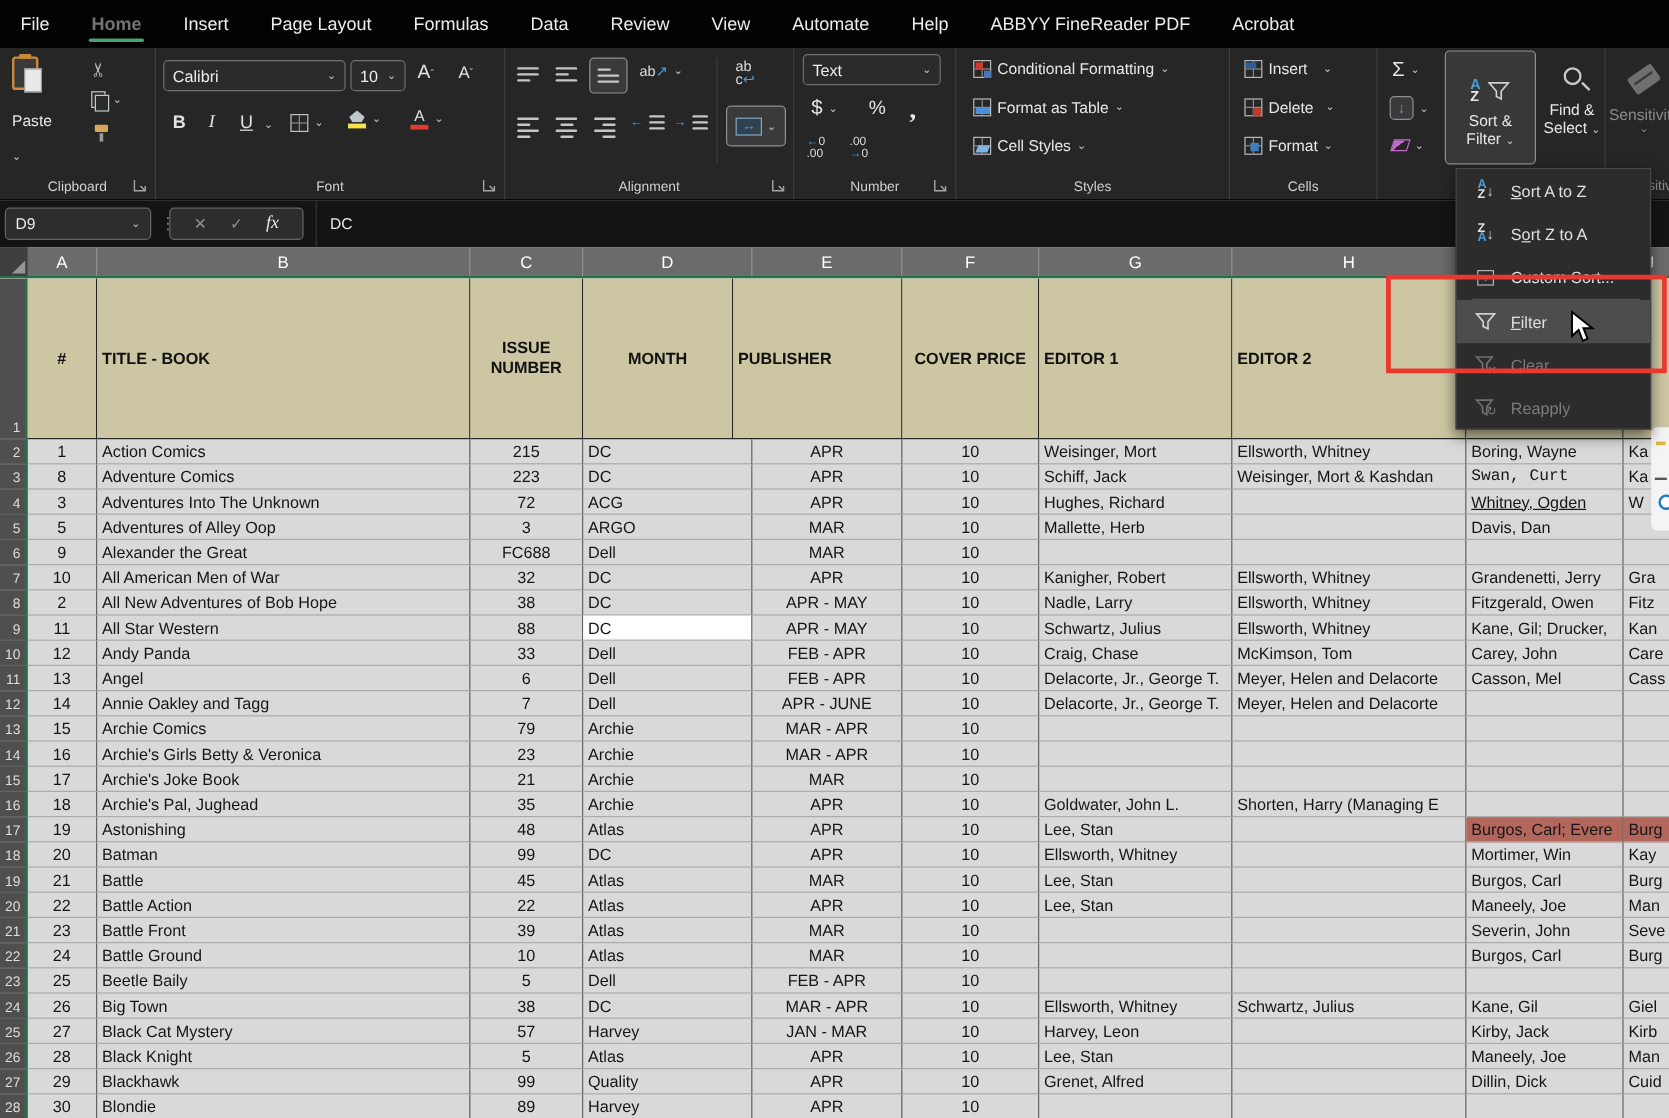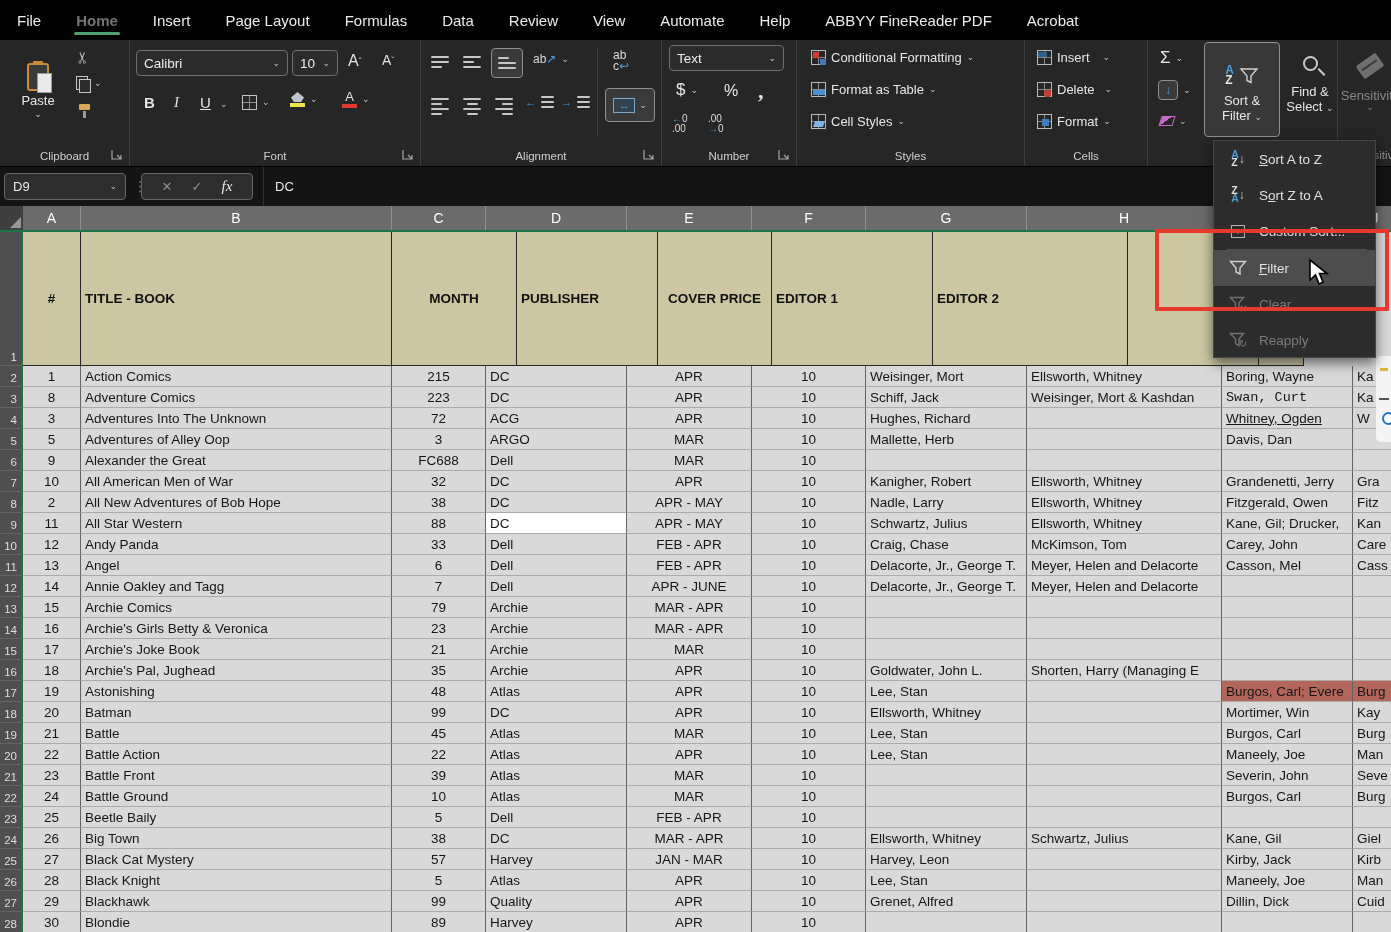--- a/index.html
+++ b/index.html
@@ -22,21 +22,21 @@
   .grp{position:absolute;top:0;height:127px;border-right:1px solid #3e3e3e}
   .grplabel{position:absolute;bottom:5px;left:0;width:100%;text-align:center;font-size:11.5px;color:#cfcfcf;white-space:nowrap}
   .launch{position:absolute;bottom:7px;right:7px;width:11px;height:11px;opacity:.85}
   .chev{font-size:9px;color:#c9c9c9;line-height:1}
   .rlabel{font-size:13px;color:#e6e6e6;white-space:nowrap}
   .dim{color:#8a8a8a}
   .abs{position:absolute}
   .row-c{display:flex;align-items:center;gap:5px}
 
   
-  .pastebtn{position:absolute;left:10px;top:4px;width:56px;height:94px;display:flex;flex-direction:column;align-items:center;justify-content:center;gap:2px;border-radius:4px}
+  .pastebtn{position:absolute;left:10px;top:4px;width:56px;height:94px;display:flex;flex-direction:column;align-items:flex-start;justify-content:center;gap:18px;border-radius:4px}
   .clip{width:22px;height:28px;border:2px solid #c98a3a;border-radius:3px;position:relative;background:#3a3a3a}
   .clip::before{content:"";position:absolute;left:4px;top:-4px;width:10px;height:4px;background:#c98a3a;border-radius:1px}
   .clip::after{content:"";position:absolute;right:-5px;bottom:-4px;width:13px;height:18px;background:#e9e9e9;border:1px solid #9a9a9a}
   .scis{font-size:16px;color:#aeb8bf;display:inline-block;transform:rotate(-90deg)}
   .copyic{position:relative;width:13px;height:15px}
   .copyic::before,.copyic::after{content:"";position:absolute;width:10px;height:12px;border:1.4px solid #c0c8ce;background:#2c2c2c}
   .copyic::before{left:0;top:0}.copyic::after{left:3px;top:3px}
   .brushic{width:13px;height:14px;position:relative}
   .brushic::before{content:"";position:absolute;left:1px;top:0;width:11px;height:6px;background:#d7a65a;border-radius:1px}
   .brushic::after{content:"";position:absolute;left:5px;top:7px;width:3px;height:7px;background:#9a9a9a}
@@ -441,20 +441,21 @@
     <div class="colL" style="width: 195px;">H</div>
     <div class="colL" style="width: 131px;">I</div>
     <div class="colL" style="width: 45px;">J</div>
   </div>
 
 <div id="grid">
     <div class="srow hrow" style="height: 134px;">
       <div class="rowhdr">1</div>
       <div class="cell ac" style="width: 58px;">#</div>
       <div class="cell al" style="width: 311px;">TITLE - BOOK</div>
+      <div class="cell ac wrap" style="width: 94px;">ISSUE NUMBER</div>
       <div class="cell ac" style="width: 125px;">MONTH</div>
       <div class="cell al" style="width: 141px;">PUBLISHER</div>
       <div class="cell ac" style="width: 114px;">COVER PRICE</div>
       <div class="cell al" style="width: 161px;">EDITOR 1</div>
       <div class="cell al" style="width: 195px;">EDITOR 2</div>
       <div class="cell al" style="width: 131px;"></div>
       <div class="cell al" style="width: 45px;"></div>
     </div>
     <div class="srow" style="height: 21px;">
       <div class="rowhdr">2</div>

